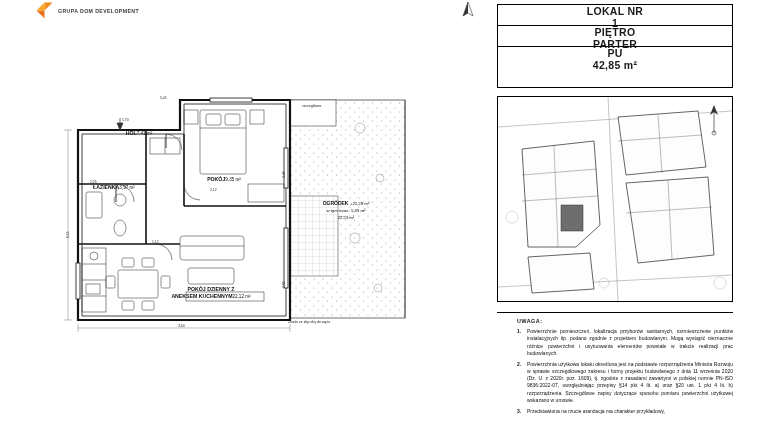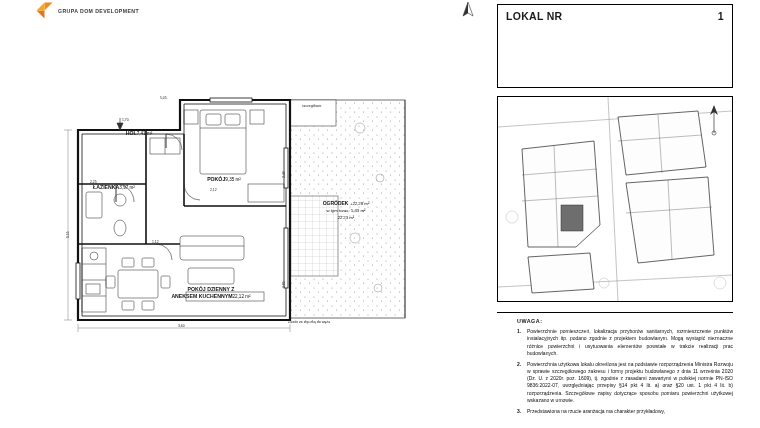--- a/index.html
+++ b/index.html
@@ -51,20 +51,21 @@
     width: 236px; height: 84px;
     border: 1px solid #000;
     background: #fff;
   }
   .info-row {
     display: flex; align-items: center;
     justify-content: space-between;
     height: 21px;
     padding: 0 8px;
     border-bottom: 1px solid #000;
+    flex-direction: column;
   }
   .info-row:last-child { border-bottom: none; }
   .info-label {
     font-size: 10.5px; font-weight: bold; color: #1a1a1a;
     letter-spacing: .3px;
   }
   .info-value {
     font-size: 10.5px; font-weight: bold; color: #1a1a1a;
     letter-spacing: .3px;
   }
@@ -330,20 +331,28 @@
     <div class="dim" style="left:100px; top:8px;">5,05</div>
     <div class="dim" style="left:30px; top:92px;">2,25</div>
     <div class="dim" style="left:92px; top:152px;">1,12</div>
   </div>
 
   <div class="info-panel">
     <div class="info-row">
       <span class="info-label">LOKAL NR</span>
       <span class="info-value">1</span>
     </div>
+    <div class="info-row">
+      <span class="info-label">PIĘTRO</span>
+      <span class="info-value">PARTER</span>
+    </div>
+    <div class="info-row">
+      <span class="info-label">PU</span>
+      <span class="info-value">42,85 m²</span>
+    </div>
   </div>
 
   <div class="site-box">
     <svg width="234" height="204" viewBox="0 0 234 204">
       <rect width="234" height="204" fill="#ffffff"></rect>
 
       <g stroke="#888" stroke-width="0.5" fill="none">
         <path d="M0 30 L234 14"></path>
         <path d="M0 190 L234 178"></path>
         <path d="M110 0 L120 204"></path>

